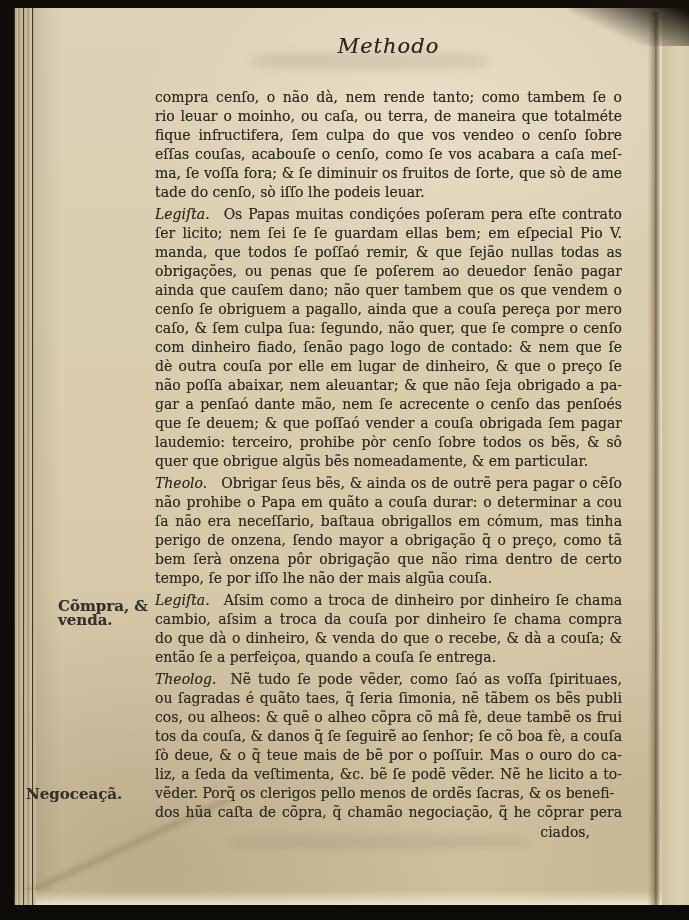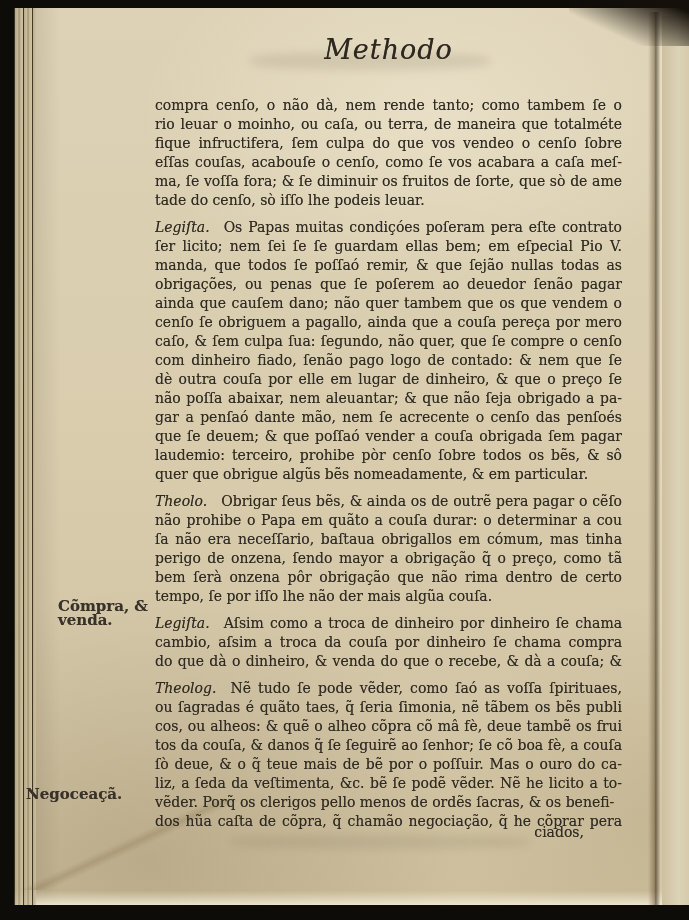--- a/index.html
+++ b/index.html
@@ -49,44 +49,44 @@
   }
   .showthrough-a,.showthrough-b{ 
     position:absolute;filter:blur(4px);opacity:.14;background:#6b5f48;border-radius:40%;
   }
   .showthrough-a{left:250px;top:52px;width:240px;height:18px;}
   .showthrough-b{left:230px;top:835px;width:300px;height:14px;}
 
   
   .running-header{
     position:absolute;left:155px;top:34px;width:467px;
-    text-align:center;font-style:italic;font-size:27px;letter-spacing:1px;
+    text-align:center;font-style:italic;font-size:21px;letter-spacing:1px;
     color:#2e2820;text-shadow:0 0 .6px rgba(46,40,32,.7);
   }
   .body-text{
     position:absolute;left:155px;top:88px;width:467px;
     color:#2f2a22;font-size:14px;
     text-shadow:0 0 .5px rgba(47,42,34,.55);
   }
-  .para{margin:8px 0 3px 0;}
+  .para{margin:0 0 3px 0;}
   .line{
     line-height:19px;height:19px;overflow:hidden;
     text-align:justify;text-align-last:justify;
   }
   .line.last{text-align-last:left;}
   .lead{font-style:italic;padding-right:14px;}
   .margin-note{
     position:absolute;color:#39322a;font-size:15px;line-height:14px;
     text-shadow:0 0 .4px rgba(57,50,42,.5);
     font-weight:bold;
   }
   .note-1{left:58px;top:599px;width:94px;}
   .note-2{left:26px;top:787px;width:124px;}
   .catchword{
-    position:absolute;left:147px;top:824px;width:437px;
+    position:absolute;left:153px;top:824px;width:437px;
     text-align:right;color:#2f2a22;font-size:14px;
     text-shadow:0 0 .5px rgba(47,42,34,.55);
   }
 </style>
 </head>
 <body>
 
 <div>
   <div class="page"></div>
   <div class="edge-stack"></div>
@@ -133,20 +133,21 @@
       <div class="line">ſa não era neceſſario, baſtaua obrigallos em cómum, mas tinha</div>
       <div class="line">perigo de onzena, ſendo mayor a obrigação q̃ o preço, como tã</div>
       <div class="line">bem ſerà onzena pôr obrigação que não rima dentro de certo</div>
       <div class="line last">tempo, ſe por iſſo lhe não der mais algũa couſa.</div>
     </div>
 
     <div class="para">
       <div class="line"><span class="lead">Legiſta.</span><span>Aſsim como a troca de dinheiro por dinheiro ſe chama</span></div>
       <div class="line">cambio, aſsim a troca da couſa por dinheiro ſe chama compra</div>
       <div class="line">do que dà o dinheiro, &amp; venda do que o recebe, &amp; dà a couſa; &amp;</div>
+      <div class="line last">então ſe a perfeiçoa, quando a couſa ſe entrega.</div>
     </div>
 
     <div class="para">
       <div class="line"><span class="lead">Theolog.</span><span>Nẽ tudo ſe pode vẽder, como ſaó as voſſa ſpirituaes,</span></div>
       <div class="line">ou ſagradas é quãto taes, q̃ ſeria ſimonia, nẽ tãbem os bẽs publi</div>
       <div class="line">cos, ou alheos: &amp; quẽ o alheo cõpra cõ mâ fè, deue tambẽ os frui</div>
       <div class="line">tos da couſa, &amp; danos q̃ ſe ſeguirẽ ao ſenhor; ſe cõ boa fè, a couſa</div>
       <div class="line">ſò deue, &amp; o q̃ teue mais de bẽ por o poſſuir. Mas o ouro do ca-</div>
       <div class="line">liz, a ſeda da veſtimenta, &amp;c. bẽ ſe podẽ vẽder. Nẽ he licito a to-</div>
       <div class="line last">vẽder. Porq̃ os clerigos pello menos de ordẽs ſacras, &amp; os benefi-</div>

